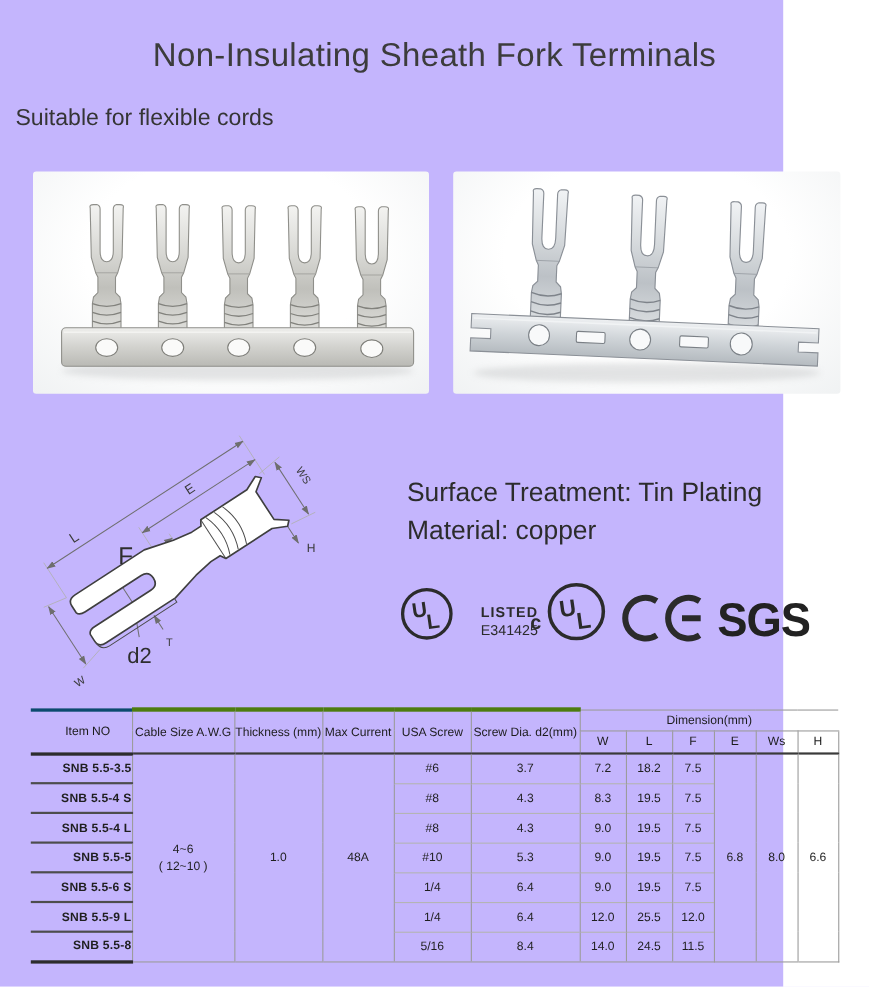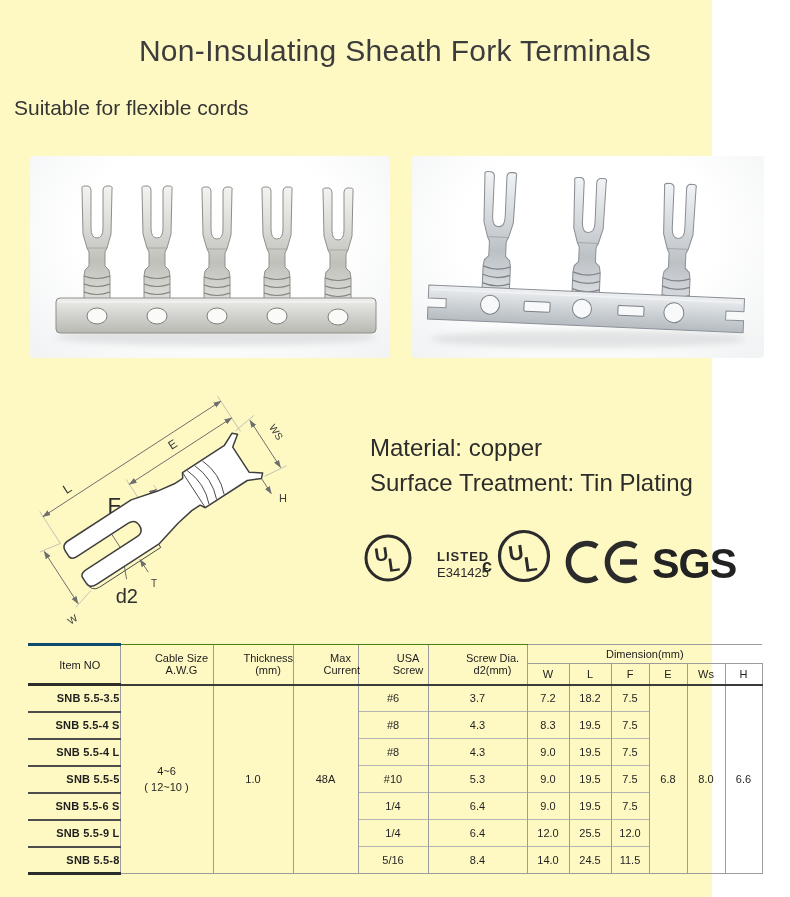--- a/index.html
+++ b/index.html
@@ -1,19 +1,19 @@
 <!DOCTYPE html>
 <html><head>
 <meta charset="utf-8">
 <style>
   * { margin:0; padding:0; box-sizing:border-box; }
   html,body { width:790px; height:897px; background:#ffffff; overflow:hidden;
               font-family:"Liberation Sans", sans-serif; }
   .abs { position:absolute; }
-  #stage { position:relative; width:712px; height:897px; background:#fef9c3; }
+  #stage { position:relative; width:712px; height:897px; background:#c4b5fd; }
 
   .page-title { top:34px; left:0; width:790px; text-align:center;
                 font-size:30px; color:#3c3c3c; letter-spacing:.3px; }
   .page-subtitle { top:96px; left:14px; width:790px; text-align:left;
                    font-size:21px; color:#353535; }
 
   .photo { border-radius:3px;
            background: radial-gradient(ellipse at 50% 38%, #ffffff 52%, #f0f2f3 100%); }
   #photo-left  { left:30px;  top:156px; width:360px; height:202px; }
   #photo-right { left:412px; top:156px; width:352px; height:202px; }
@@ -24,22 +24,22 @@
                     line-height:35px; white-space:nowrap; }
 
   #certs { left:356px; top:520px; width:380px; height:84px; }
 
   #table-wrap { left:28px; top:643px; }
   table.spec { border-collapse:collapse; table-layout:fixed; width:734px; color:#1f1f1f; }
   .spec th, .spec td { padding:0; font-weight:400; text-align:center; vertical-align:middle; }
   .spec thead th { font-size:11px; color:#1c1c1c;text-align:center; }
   th.h-item { border-top:3px solid #0c4a6e; border-bottom:3px solid #2c2c2c;
               font-size:16px; text-align:left; padding-left:12px; font-weight:400; }
-  th.h-span { border-left:1px solid #9c9c9c; border-top:1px solid #4d7c0f;
-              border-bottom:2px solid #3a3a3a;padding-left:30px; }
+  th.h-span { border-left:1px solid #9c9c9c; border-top:4px solid #4d7c0f;
+              border-bottom:2px solid #3a3a3a; }
   th.h-dimgroup { border-left:1px solid #9c9c9c; border-top:1px solid #9c9c9c;
                   border-bottom:1px solid #9c9c9c; height:19px; font-size:11px; }
   th.h-dim { border-left:1px solid #9c9c9c; border-bottom:2px solid #3a3a3a; height:21px; }
   th.h-dim-last, td.m-last { border-right:1px solid #9c9c9c; }
   .spec tbody td { font-size:11px; height:27px; }
   td.c-item { text-align:right; padding-left:9px; font-weight:700; font-size:11px;
               border-top:2px solid #4d4d4d; letter-spacing:.2px; }
   tr.r0 td.c-item { border-top:none; }
   td.c-data { border-left:1px solid #9c9c9c; border-top:1px solid #b4b4b4; }
   tr.r0 td.c-data { border-top:none; }
@@ -185,22 +185,22 @@
         <text transform="translate(240,-12) rotate(90)" font-size="10" fill="#3a3a3a">WS</text>
         <text transform="translate(208,56) rotate(33)" font-size="11" fill="#3a3a3a">H</text>
         <text transform="translate(16,52) rotate(33)" font-size="20" fill="#2e2e2e">d2</text>
         <text x="-34" y="46" font-size="10" fill="#3a3a3a">W</text>
         <text transform="translate(54,58) rotate(33)" font-size="10" fill="#3a3a3a">T</text>
       </g>
     </svg>
   </div>
 
   <div class="abs material-block">
+    <div>Surface Treatment: Tin Plating</div>
     <div>Material: copper</div>
-    <div>Surface Treatment: Tin Plating</div>
   </div>
 
   <div class="abs" id="certs">
     <svg width="380" height="84" viewBox="0 0 380 84">
 
       <g aria-label="UL">
         <circle cx="32" cy="38" r="22" fill="none" stroke="#2b2b2b" stroke-width="3"></circle>
         <g transform="rotate(-8 32 38)" fill="#2b2b2b" font-weight="bold">
           <text x="19" y="40" font-size="19">U</text>
           <text x="31" y="52" font-size="19">L</text>

